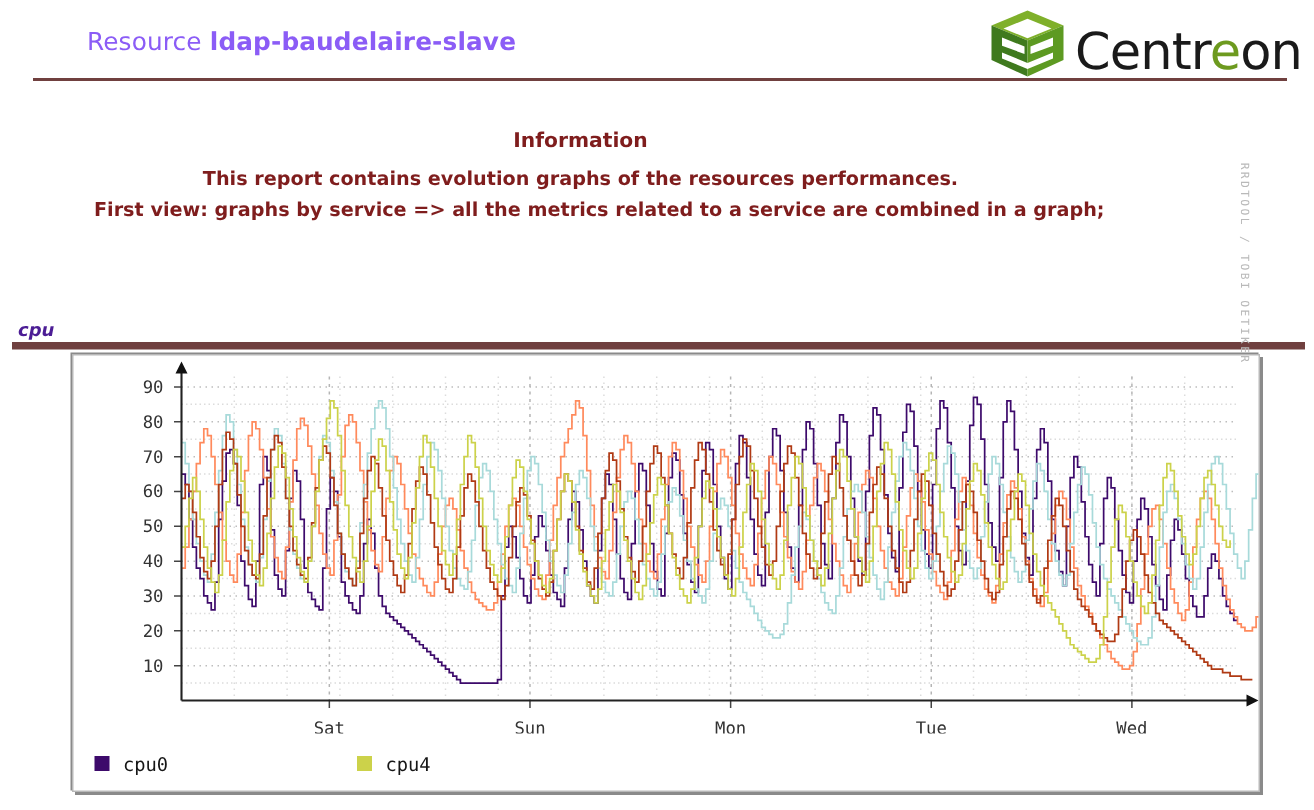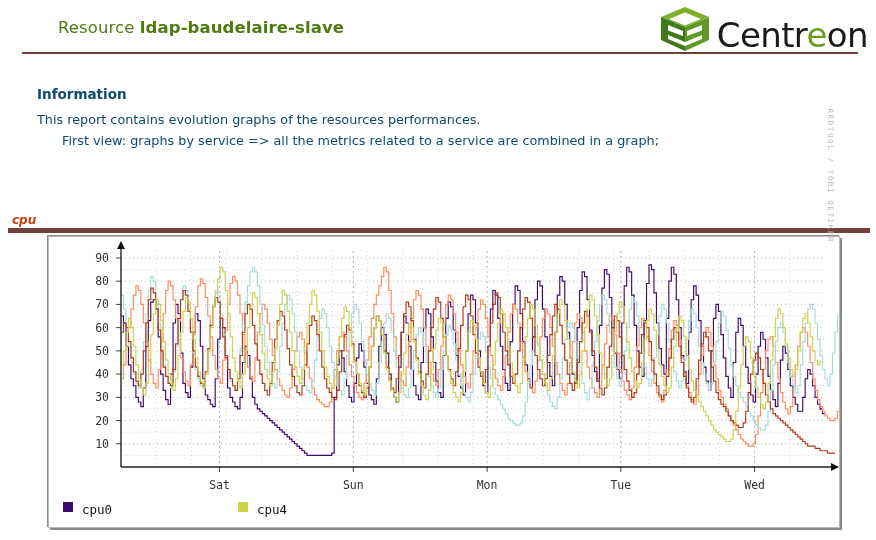--- a/index.html
+++ b/index.html
@@ -16,21 +16,21 @@
   }
 
   
   #header {
     position: absolute; left: 0; top: 0;
     width: 876px; height: 55px;
   }
   #page-title {
     position: absolute; left: 58px; top: 18px;
     font-size: 16.5px;
-    color: #4d7c0f;
+    color: #8b5cf6;
     white-space: nowrap;
     letter-spacing: 0.1px;
   }
   #page-title .res-label { font-weight: 400; }
   #page-title .res-name { font-weight: 700; }
 
   #brand {
     position: absolute; right: 8px; top: 6px;
     height: 46px;
     display: flex; align-items: flex-end; gap: 6px;
@@ -50,39 +50,41 @@
   #header-rule {
     position: absolute; left: 22px; top: 52px;
     width: 836px; height: 2px;
     background: #70403f;
   }
 
   
   #info {
     position: absolute; left: 37px; top: 86px;
     width: 700px;
-    color: #0c4a6e;
+    color: #7f1d1d;
+    text-align: center;
   }
   #info-title {
     font-size: 13.5px; font-weight: 700;
     margin-bottom: 7px;
   }
   .info-line {
     font-size: 12.8px;
     line-height: 21px;
     white-space: nowrap;
+    font-weight: bold;
   }
   .info-line.indent { padding-left: 25px; }
 
   
   #cpu-section-label {
     position: absolute; left: 12px; top: 213px;
     font-size: 12px;
     font-weight: 700; font-style: italic;
-    color: #c2410c;
+    color: #4c1d95;
   }
   #cpu-rule {
     position: absolute; left: 8px; top: 228px;
     width: 862px; height: 5px;
     background: #70403f;
   }
 
   
   #graph-panel {
     position: absolute; left: 48px; top: 236px;
@@ -113,21 +115,21 @@
 
   #legend {
     position: absolute; left: 0; bottom: 0;
     width: 790px; height: 36px;
     display: flex;
     align-items: center;
     padding-left: 14px;
     box-sizing: border-box;
   }
   .legend-item {
-    display: flex; align-items: flex-start; gap: 9px;
+    display: flex; align-items: center; gap: 9px;
     width: 175px;
     flex: 0 0 auto;
   }
   .legend-swatch {
     width: 10px; height: 10px;
     display: inline-block;
     flex: 0 0 auto;
   }
   .legend-label {
     font-family: "DejaVu Sans Mono", monospace;

